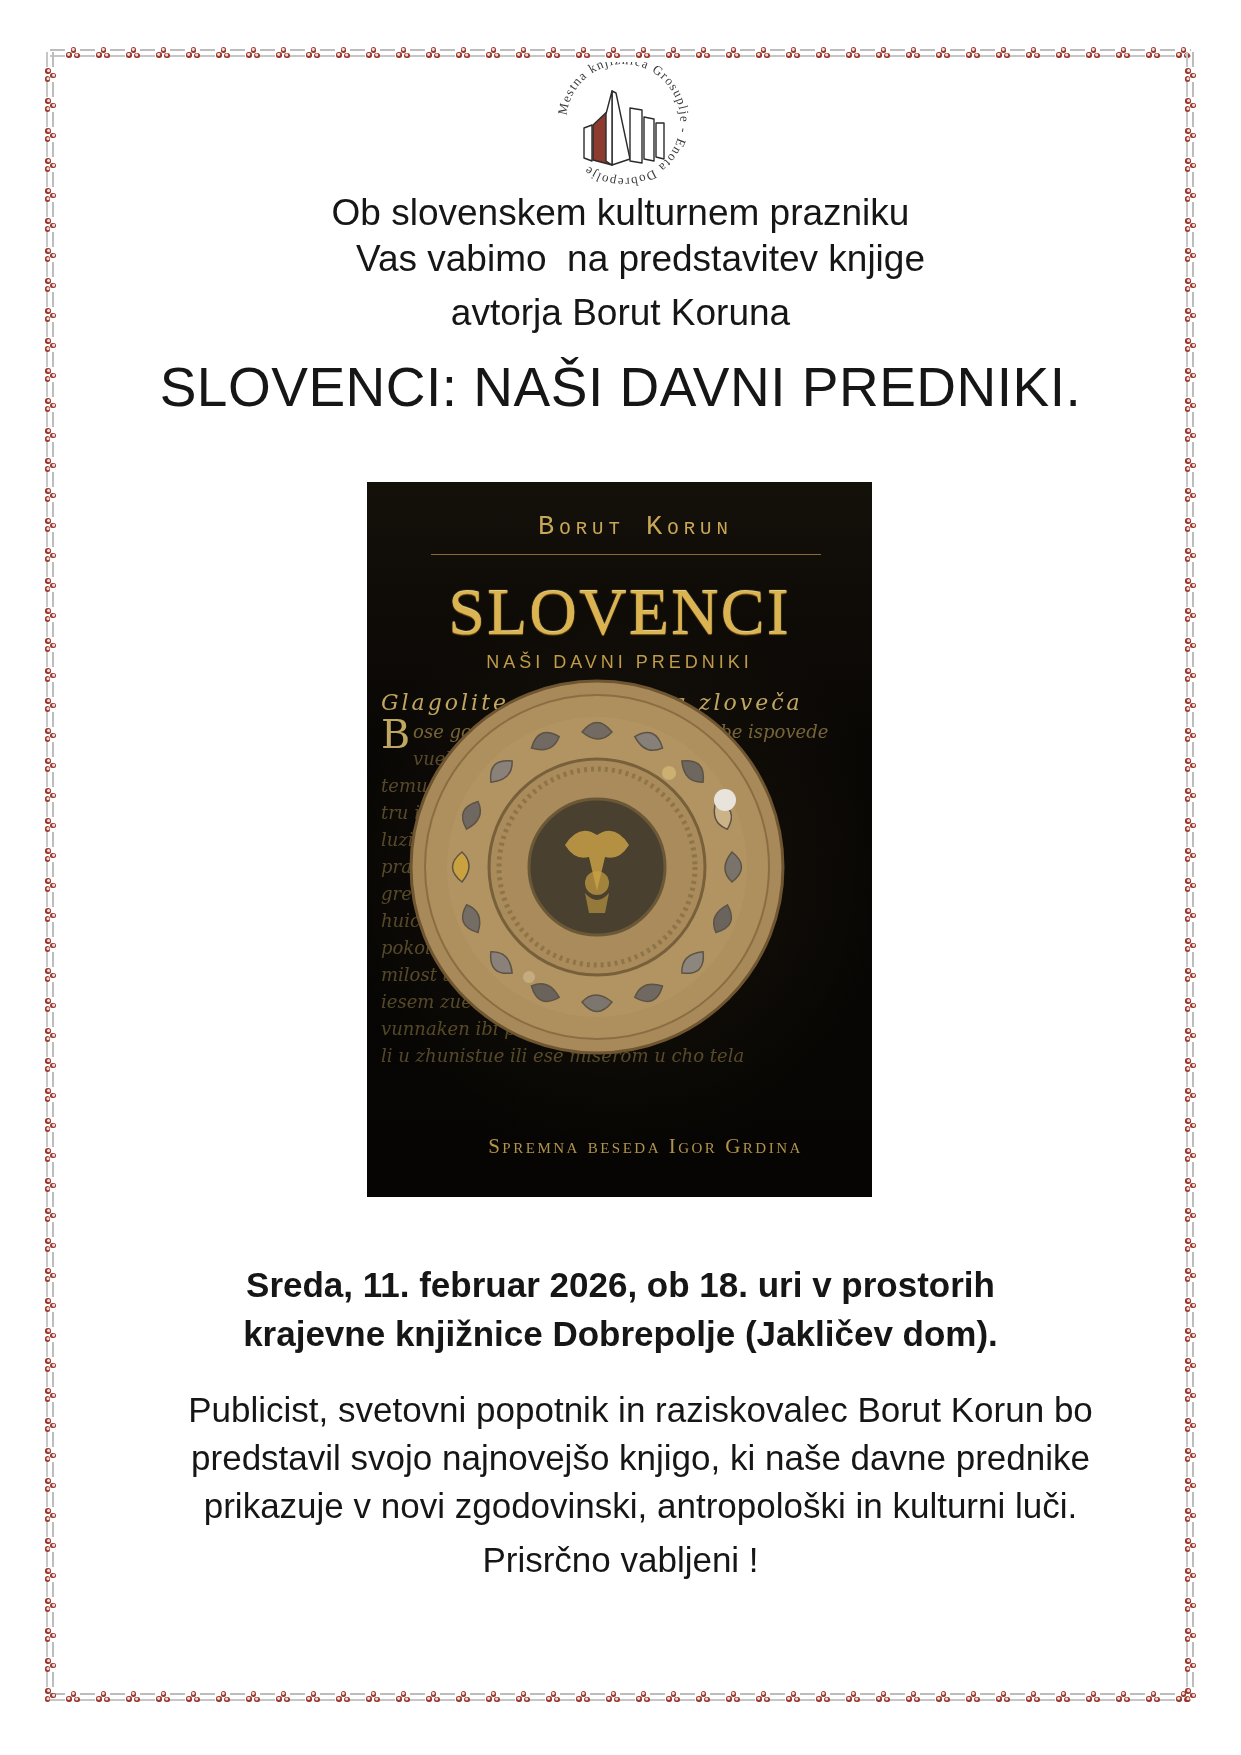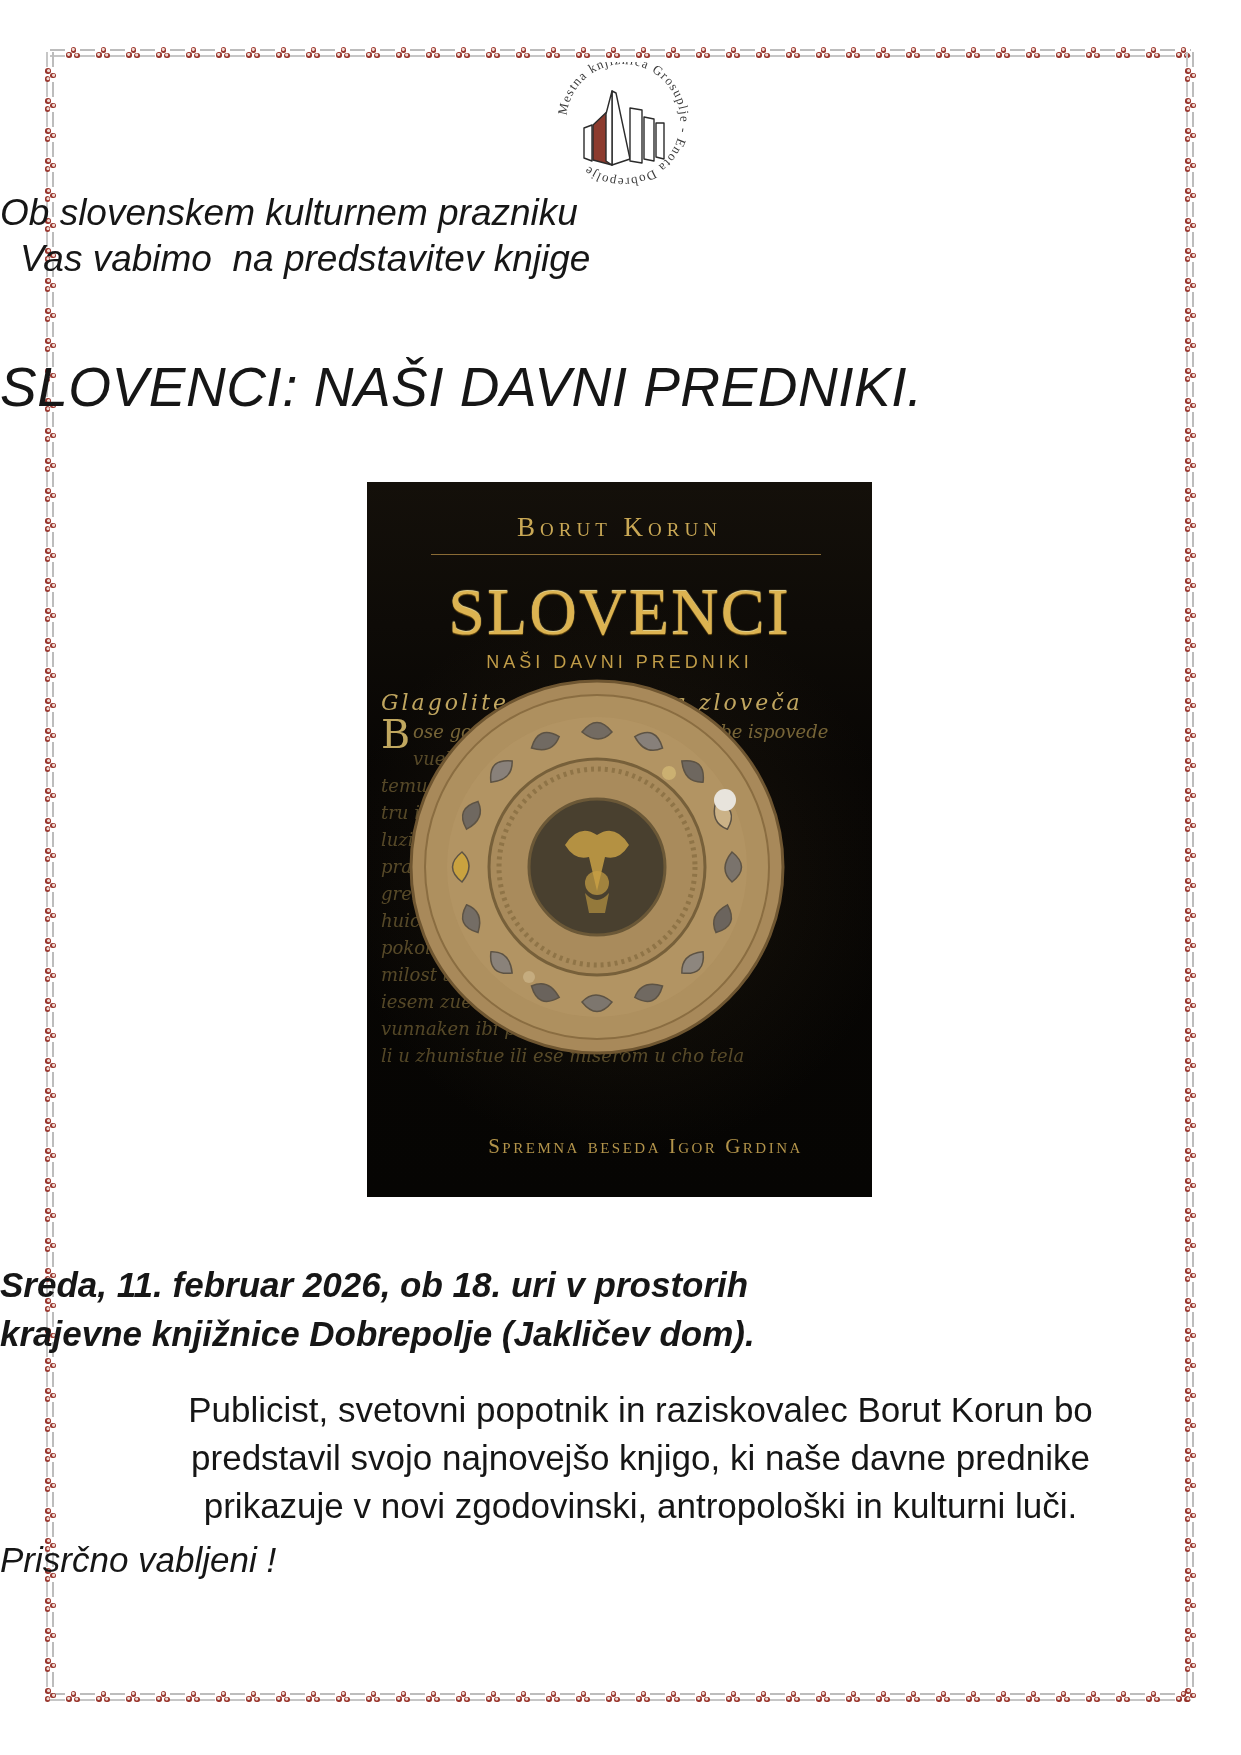--- a/index.html
+++ b/index.html
@@ -19,37 +19,37 @@
   .dots{position:relative;width:15px;height:13px;}
   .dots i{position:absolute;width:5.5px;height:5.5px;border-radius:50%;
     background:radial-gradient(circle at 45% 40%, #eedcd4 0 1.1px, #a13931 1.9px, #7e271e);}
   .dots i:nth-child(1){left:1px;top:6px;}
   .dots i:nth-child(2){left:5.5px;top:1px;}
   .dots i:nth-child(3){left:9px;top:6.5px;}
   
   .logo{position:absolute;left:546px;top:62px;width:150px;height:142px;}
   .logo text{font-family:"Liberation Serif",serif;font-size:13px;letter-spacing:1.2px;fill:#3c3c3c;}
   
-  .center-line{position:absolute;left:0;width:100%;text-align:left;font-style:italic;}
+  .center-line{position:absolute;left:0;width:100%;text-align:center;}
   .keep-ws{white-space:pre;padding-left:20px;}
   #intro1{top:192px;font-size:37px;}
   #intro2{top:238px;font-size:37px;}
   #intro3{top:292px;font-size:37px;}
   #main-title{top:355px;font-size:55px;letter-spacing:.5px;}
   
   .cover{
     position:absolute;left:367px;top:482px;width:505px;height:715px;
     background:
       radial-gradient(circle at 50% 55%, rgba(60,48,28,.35), rgba(0,0,0,0) 60%),
       linear-gradient(#14100a, #080604 40%, #060503);
     overflow:hidden;
   }
   .cv-author{position:absolute;left:0;top:30px;width:100%;text-align:center;
-    font-family:Liberation Serif, serif;font-variant:small-caps;font-size:27px;
-    letter-spacing:5px;color:#c9a855;}
+    font-family:Liberation Mono, monospace;font-variant:small-caps;font-size:27px;
+    letter-spacing:5px;color:#c9a855;padding-left:16px;}
   .cv-rule{position:absolute;left:64px;top:72px;width:390px;height:1px;background:#8a6b35;}
   .cv-title{position:absolute;left:0;top:92px;width:100%;text-align:center;
     font-family:"Liberation Serif",serif;font-size:66px;letter-spacing:2px;color:#dcb351;
     text-shadow:0 1px 1px #7a5a18, 0 -1px 1px #f7e49a;}
   .cv-subtitle{position:absolute;left:0;top:170px;width:100%;text-align:center;
     font-family:Liberation Sans, sans-serif;font-size:18px;letter-spacing:4px;color:#c09c48;}
   .ms{position:absolute;left:14px;top:206px;width:480px;
     font-family:"DejaVu Serif",serif;font-style:italic;font-size:18px;line-height:27px;
     color:rgba(200,170,92,.40);}
   .ms div.ms-line:nth-of-type(1){font-size:22px;letter-spacing:3px;color:rgba(224,194,112,.85);line-height:30px;}
@@ -1587,20 +1587,21 @@
       <polygon points="66,29 70,31 84,97 66,103" fill="#ffffff"></polygon>
       <polygon points="66,29 66,103 60,99 60,52" fill="#ffffff"></polygon>
       <polygon points="84,46 96,48 96,101 84,99" fill="#ffffff"></polygon>
       <polygon points="98,55 108,57 108,99 98,97" fill="#ffffff"></polygon>
       <polygon points="110,61 118,61 118,97 110,95" fill="#ffffff"></polygon>
     </g>
   </svg>
 
   <div class="center-line" id="intro1">Ob slovenskem kulturnem prazniku</div>
   <div class="center-line keep-ws" id="intro2">Vas vabimo  na predstavitev knjige</div>
+  <div class="center-line" id="intro3">avtorja Borut Koruna</div>
 
   <div class="center-line" id="main-title">SLOVENCI: NAŠI DAVNI PREDNIKI.</div>
 
   <div class="cover">
     <div class="cv-author">Borut Korun</div>
     <div class="cv-rule"></div>
     <div class="cv-title">SLOVENCI</div>
     <div class="cv-subtitle">NAŠI DAVNI PREDNIKI</div>
 
     <div class="ms">

